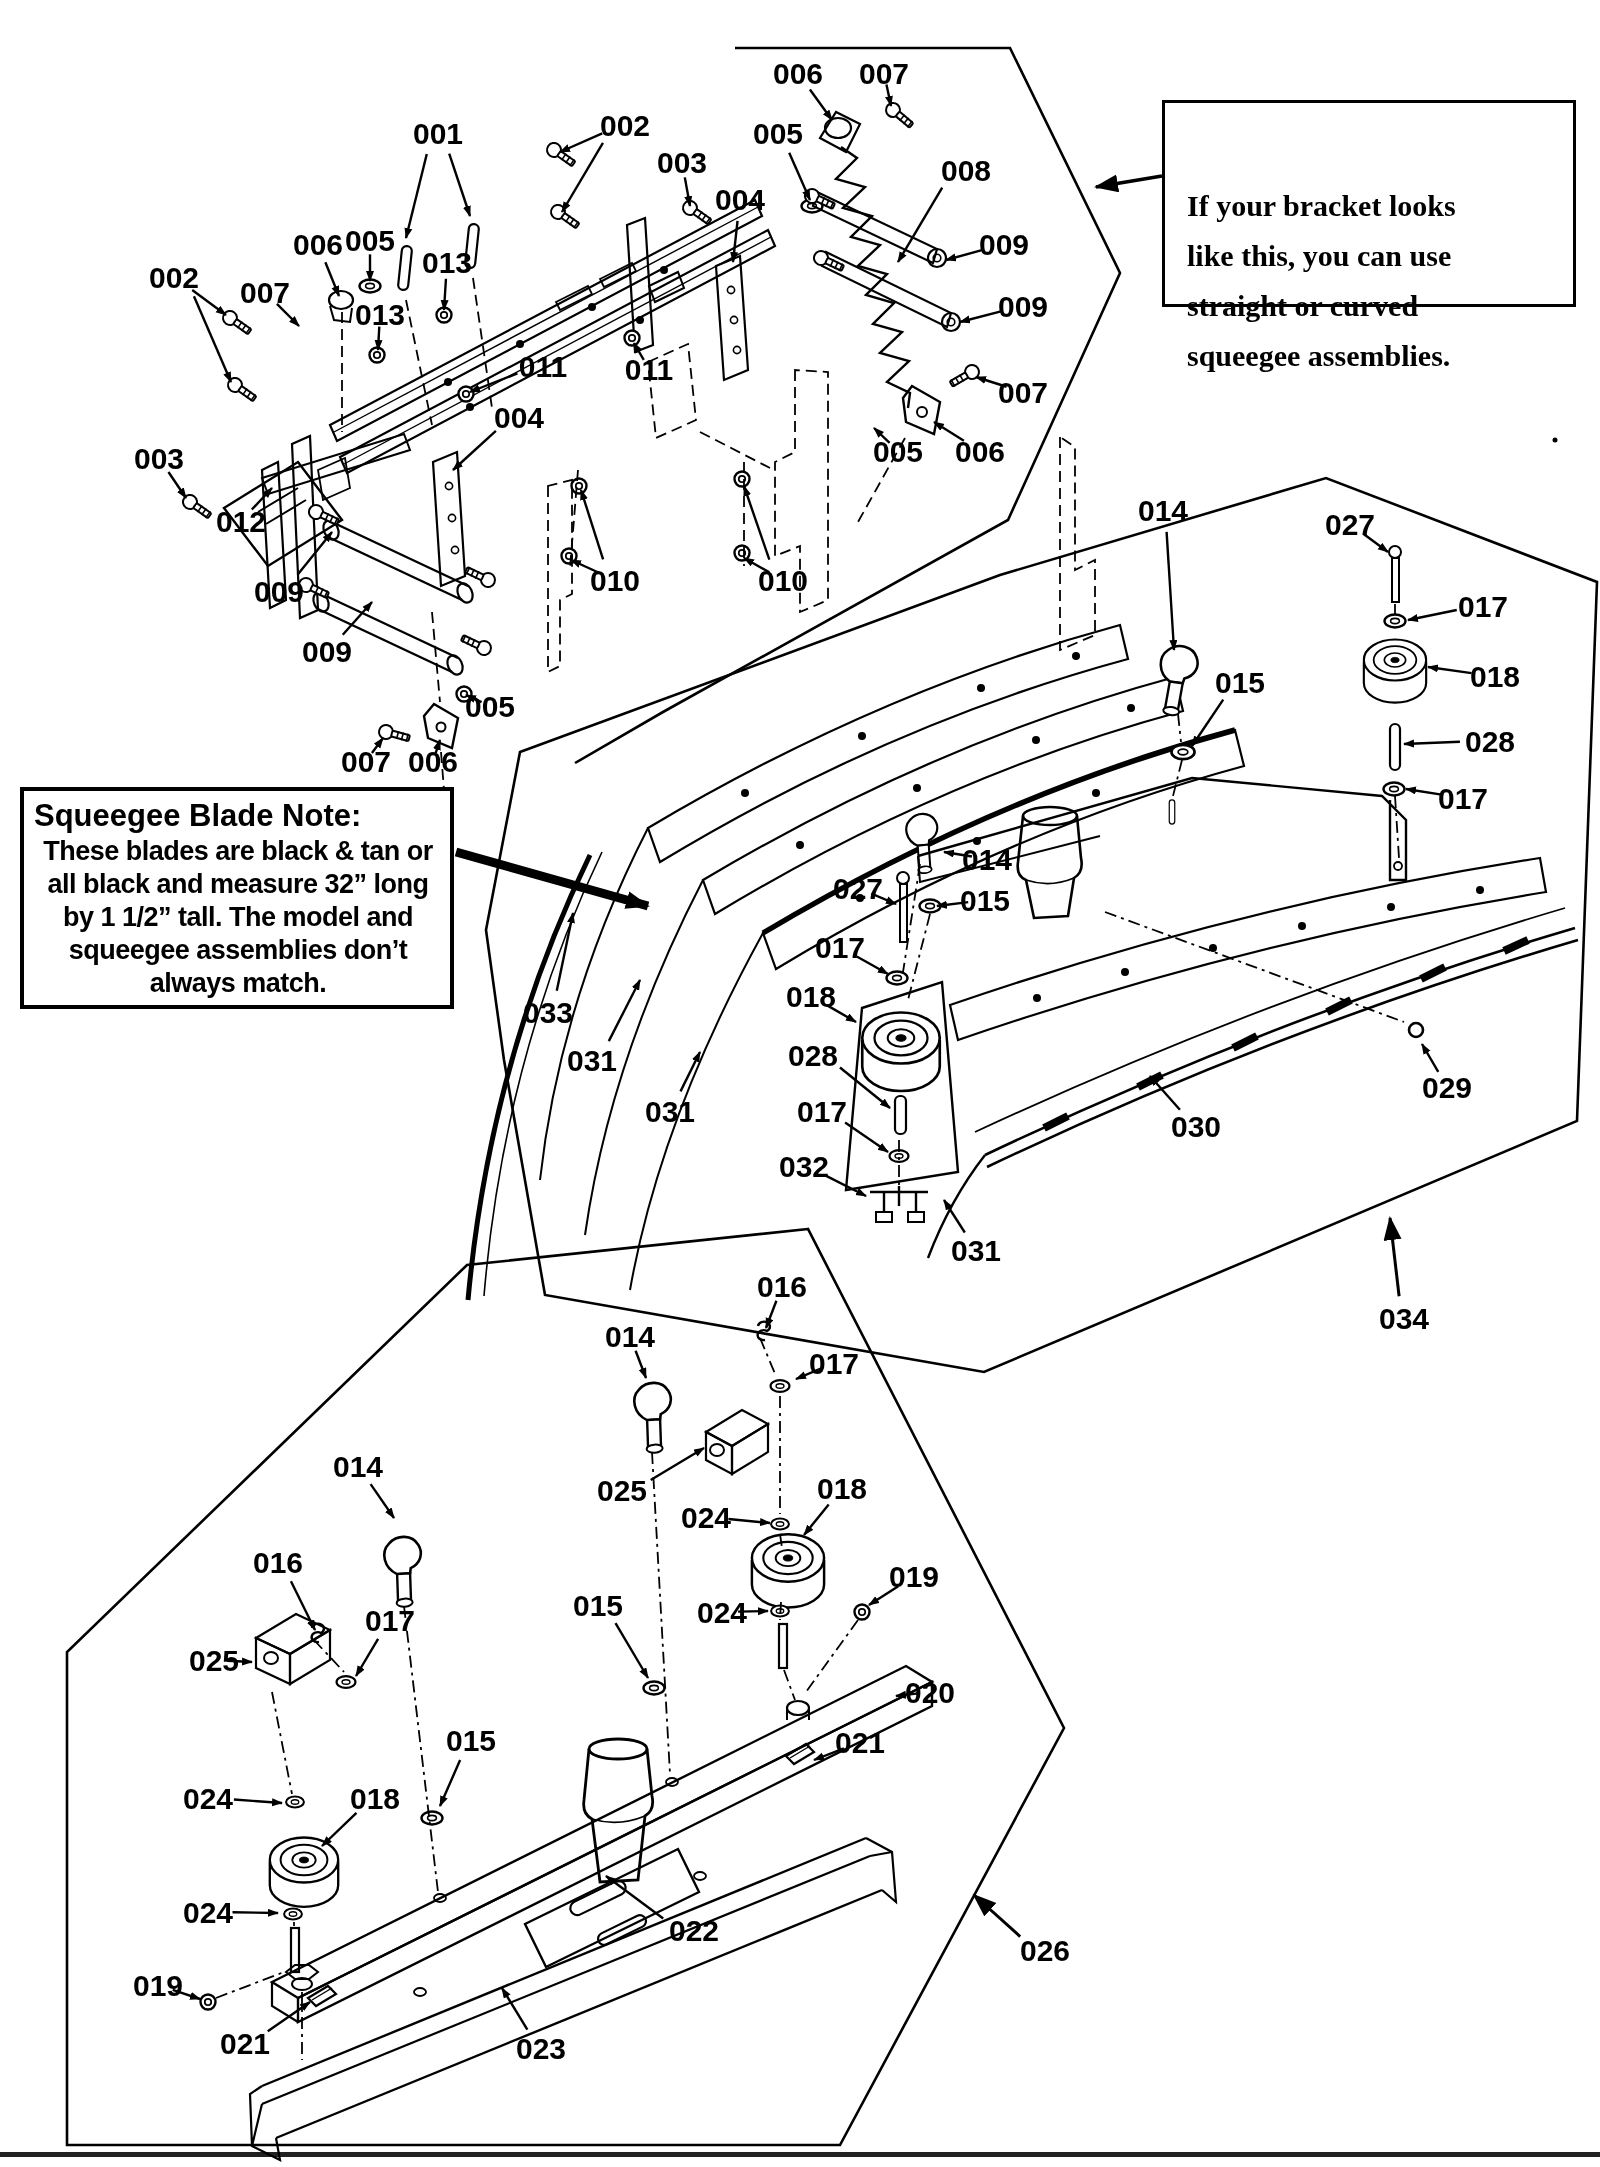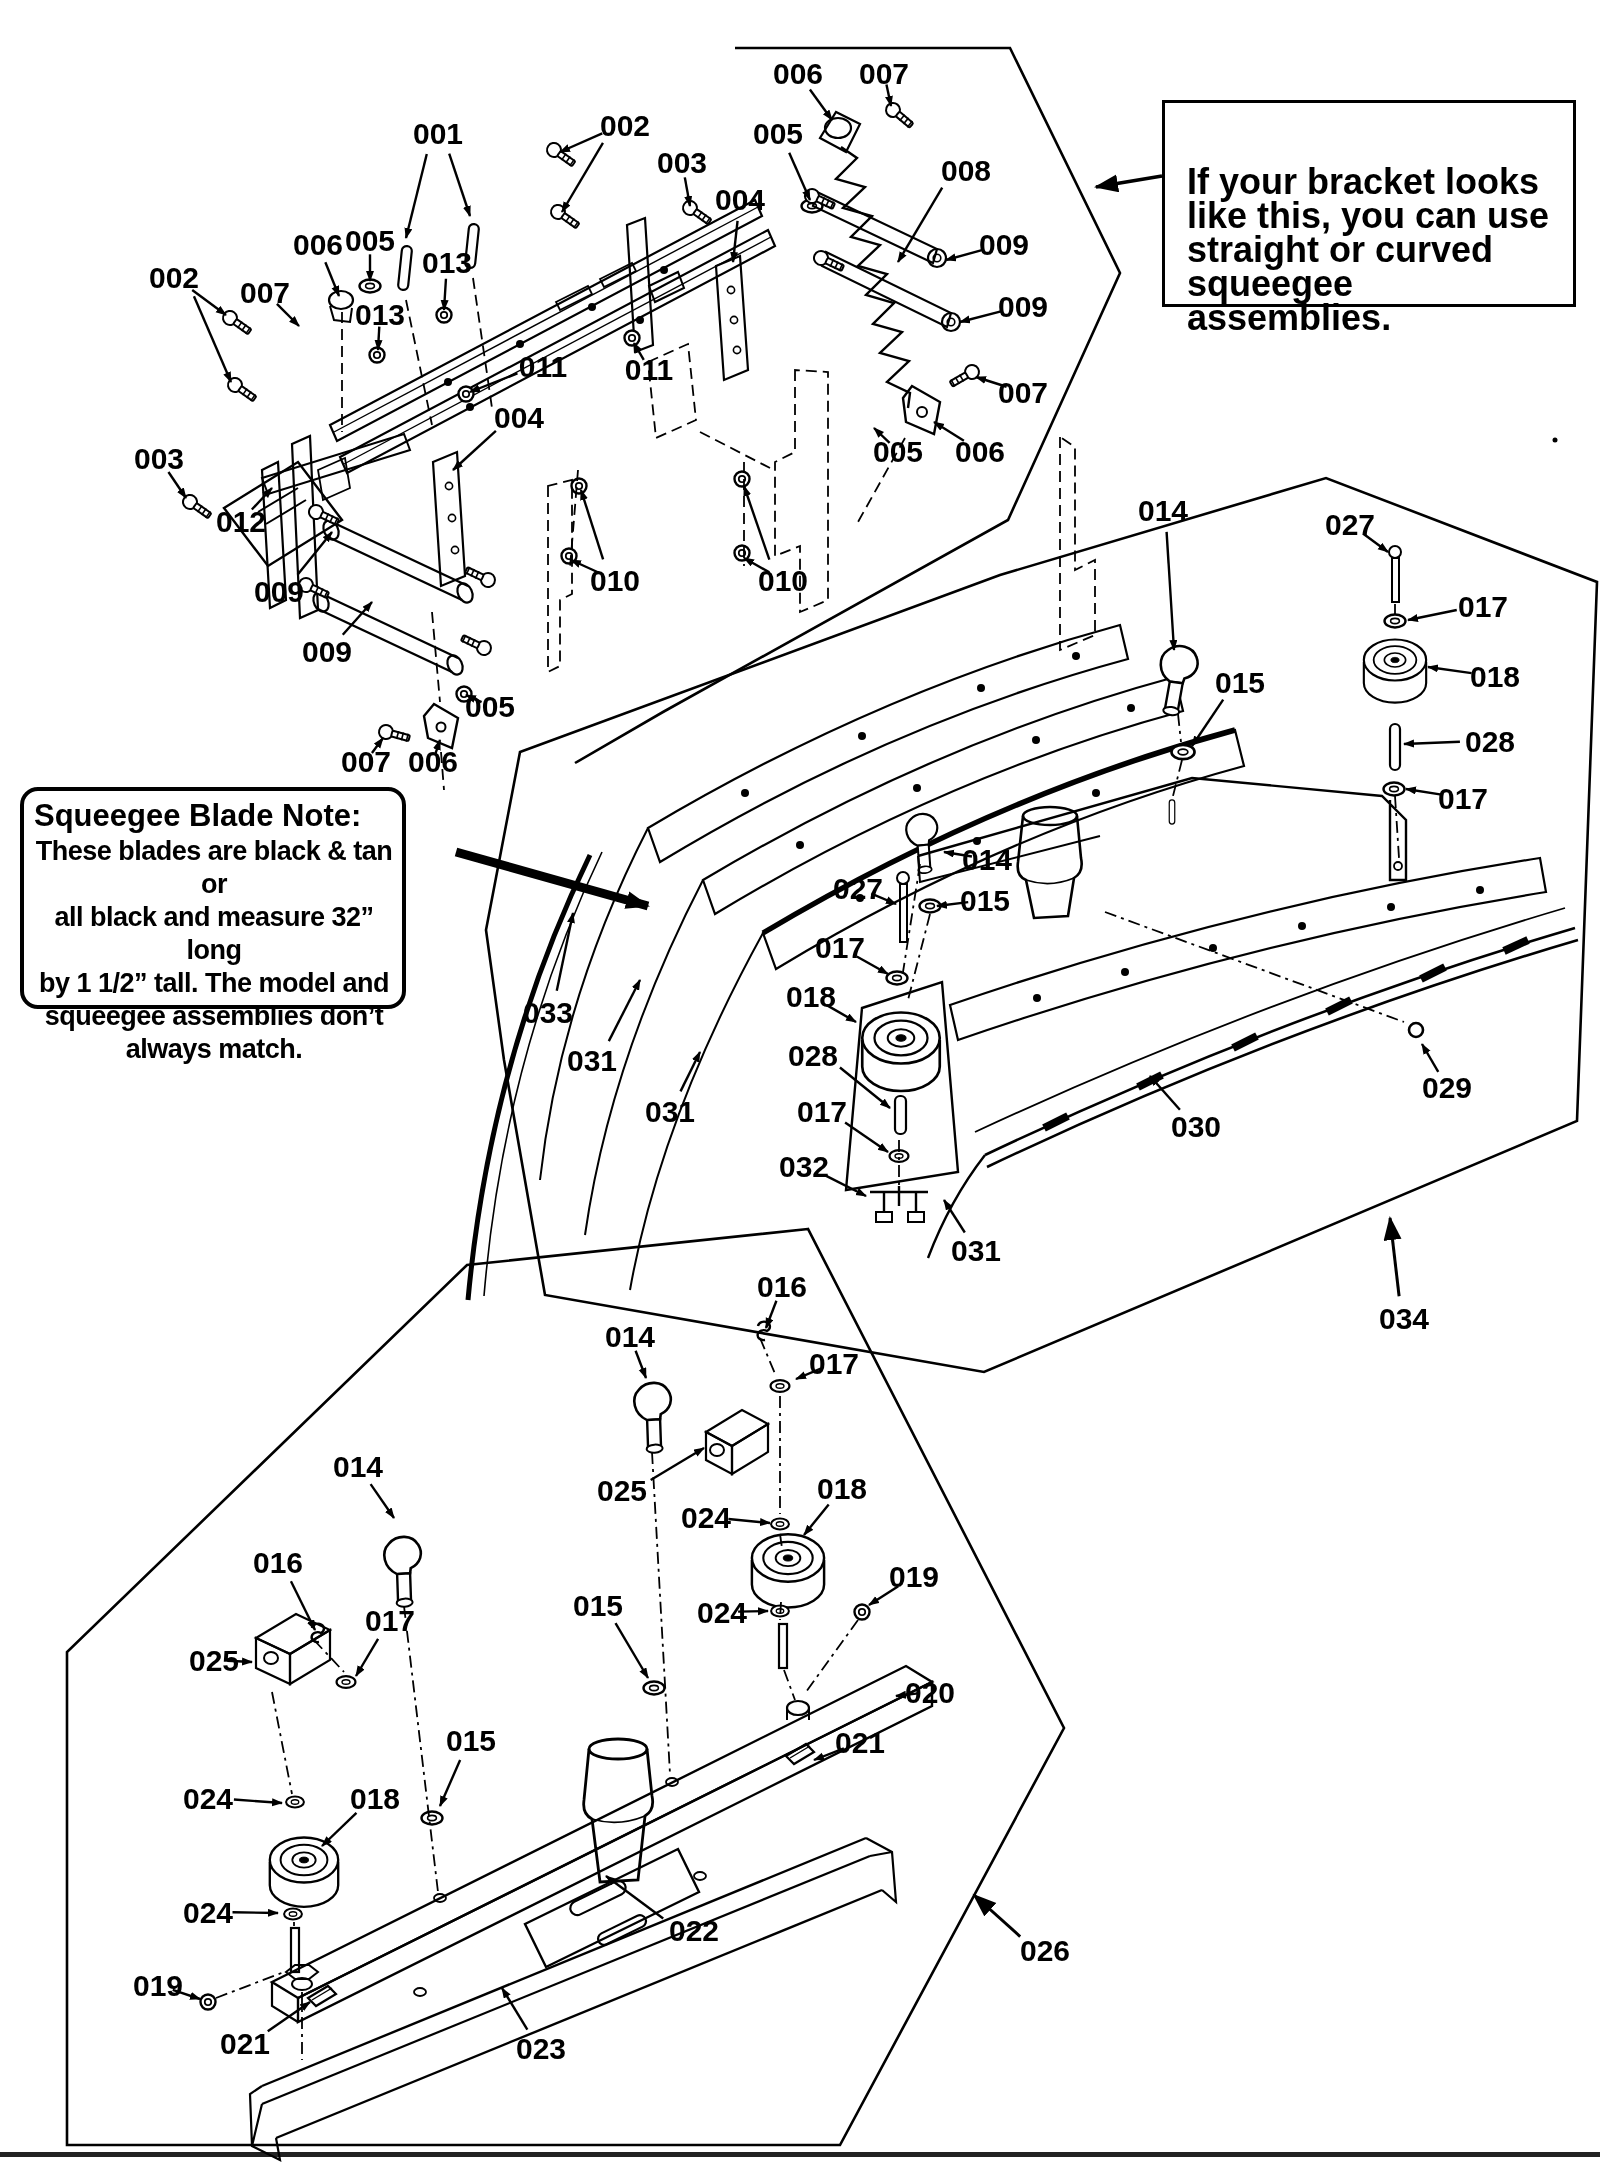--- a/index.html
+++ b/index.html
@@ -1,22 +1,22 @@
 <!DOCTYPE html>
 <html><head>
 <meta charset="utf-8">
 <style>
   html,body{margin:0;padding:0;background:#fff;}
   #page{position:relative;width:1600px;height:2167px;background:#ffffff;overflow:hidden;
         font-family:"Liberation Sans",sans-serif;}
   #art{position:absolute;left:0;top:0;}
   .notebox{position:absolute;border:3px solid #000;background:#fff;color:#000;box-sizing:border-box;}
   #note-bracket{left:1162px;top:100px;width:414px;height:207px;padding:28px 16px 10px 22px;
-        font-size:36px;line-height:34px;font-weight:bold;white-space:pre-line;}
-  #note-blade{left:20px;top:787px;width:386px;height:222px;border-width:4px;padding:6px 8px 4px 10px;border-radius:18px;}
+        font-size:30px;line-height:50px;font-weight:bold;white-space:pre-line;font-family:Liberation Serif, serif;}
+  #note-blade{left:20px;top:787px;width:434px;height:222px;border-width:4px;padding:6px 8px 4px 10px;}
   #note-blade .t{font-size:31px;font-weight:bold;line-height:38px;}
   #note-blade .b{font-size:27px;font-weight:bold;line-height:33px;white-space:pre-line;letter-spacing:-0.5px;text-align:center;}
   svg text.plabel{font:bold 30px "Liberation Sans",sans-serif;fill:#000;}
   svg .ln{stroke:#000;fill:none;}
 </style>
 </head>
 <body>
 <div id="page">
 
 <svg id="art" width="1600" height="2167" viewBox="0 0 1600 2167">

